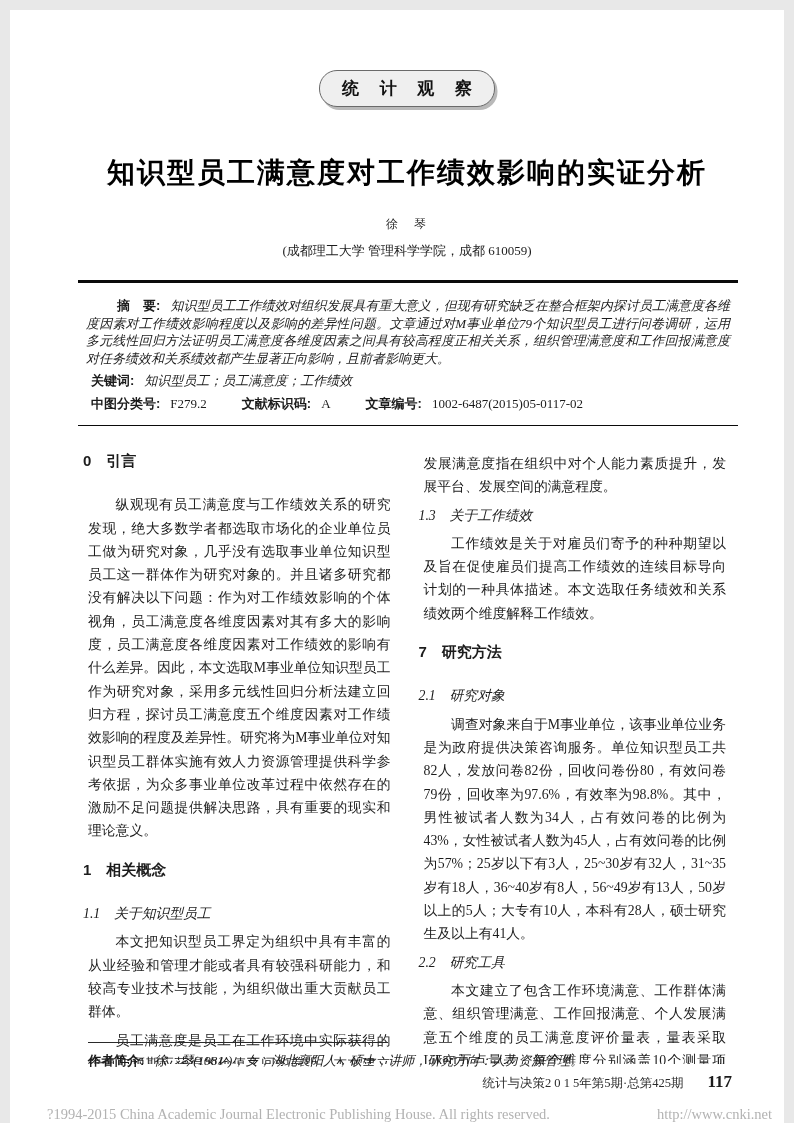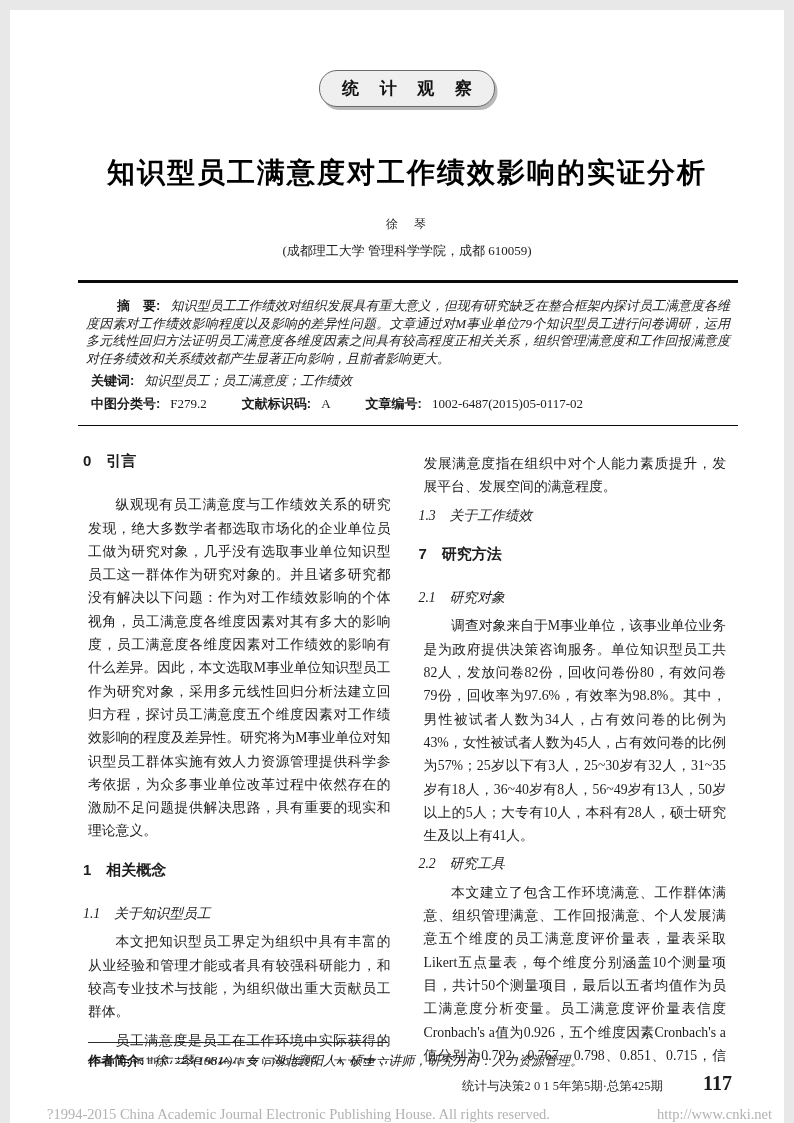--- a/index.html
+++ b/index.html
@@ -90,24 +90,24 @@
   .fn-rule { width: 300px; border-top: 1px solid #2a2a2a; margin-bottom: 9px; }
   .fn-label { font-family: "Liberation Sans", "DejaVu Sans", sans-serif; font-weight: bold; }
   .fn-text { font-style: italic; }
   
   .journal-line {
     position: absolute;
     right: 62px;
     top: 1052px;
     display: flex;
     align-items: baseline;
-    gap: 30px;
+    gap: 14px;
   }
   .journal-name { font-size: 12.5px; color: #2a2a2a; }
-  .pageno { font-size: 20px; font-weight: bold; }
+  .pageno { font-size: 17px; font-weight: bold; }
   .copyright {
     position: absolute;
     left: 27px;
     right: 22px;
     top: 1086px;
     display: flex;
     justify-content: space-between;
     color: #b2b2b2;
     font-size: 14.5px;
     white-space: nowrap;
@@ -143,20 +143,21 @@
       <div class="sec-h first">0　引言</div>
       <p>纵观现有员工满意度与工作绩效关系的研究发现，绝大多数学者都选取市场化的企业单位员工做为研究对象，几乎没有选取事业单位知识型员工这一群体作为研究对象的。并且诸多研究都没有解决以下问题：作为对工作绩效影响的个体视角，员工满意度各维度因素对其有多大的影响度，员工满意度各维度因素对工作绩效的影响有什么差异。因此，本文选取M事业单位知识型员工作为研究对象，采用多元线性回归分析法建立回归方程，探讨员工满意度五个维度因素对工作绩效影响的程度及差异性。研究将为M事业单位对知识型员工群体实施有效人力资源管理提供科学参考依据，为众多事业单位改革过程中依然存在的激励不足问题提供解决思路，具有重要的现实和理论意义。</p>
       <div class="sec-h">1　相关概念</div>
       <div class="sub-h">1.1　关于知识型员工</div>
       <p>本文把知识型员工界定为组织中具有丰富的从业经验和管理才能或者具有较强科研能力，和较高专业技术与技能，为组织做出重大贡献员工群体。</p>
       <p>员工满意度是员工在工作环境中实际获得的价值与预期应获得的价值之间的差距。本文建立了包含对工作环境满意，对工作群体满意，对组织管理满意，对工作回报满意，对个人发展满意五个维度的知识型员工满意度评价体系。其中工作环境满意度指对组织发展目标，文化建设，办公环境等的满意程度；工作群体满意度指对同事能力素质，团队协作及工作氛围等的满意程度；组织管理满意度指对组织结构，权责明确，团队建设等的满意程度；工作回报满意度指对物质奖励及精神奖励的满意程度；个人</p>
     </div>
     <div class="col">
       <p class="noindent">发展满意度指在组织中对个人能力素质提升，发展平台、发展空间的满意程度。</p>
       <div class="sub-h">1.3　关于工作绩效</div>
+      <p>工作绩效是关于对雇员们寄予的种种期望以及旨在促使雇员们提高工作绩效的连续目标导向计划的一种具体描述。本文选取任务绩效和关系绩效两个维度解释工作绩效。</p>
       <div class="sec-h">7　研究方法</div>
       <div class="sub-h">2.1　研究对象</div>
       <p>调查对象来自于M事业单位，该事业单位业务是为政府提供决策咨询服务。单位知识型员工共82人，发放问卷82份，回收问卷份80，有效问卷79份，回收率为97.6%，有效率为98.8%。其中，男性被试者人数为34人，占有效问卷的比例为43%，女性被试者人数为45人，占有效问卷的比例为57%；25岁以下有3人，25~30岁有32人，31~35岁有18人，36~40岁有8人，56~49岁有13人，50岁以上的5人；大专有10人，本科有28人，硕士研究生及以上有41人。</p>
       <div class="sub-h">2.2　研究工具</div>
       <p>本文建立了包含工作环境满意、工作群体满意、组织管理满意、工作回报满意、个人发展满意五个维度的员工满意度评价量表，量表采取Likert五点量表，每个维度分别涵盖10个测量项目，共计50个测量项目，最后以五者均值作为员工满意度分析变量。员工满意度评价量表信度Cronbach's a值为0.926，五个维度因素Cronbach's a值分别为0.792、0.767、0.798、0.851、0.715，信度较好。</p>
 
     </div>
   </div>
 
   <div class="footnote">

